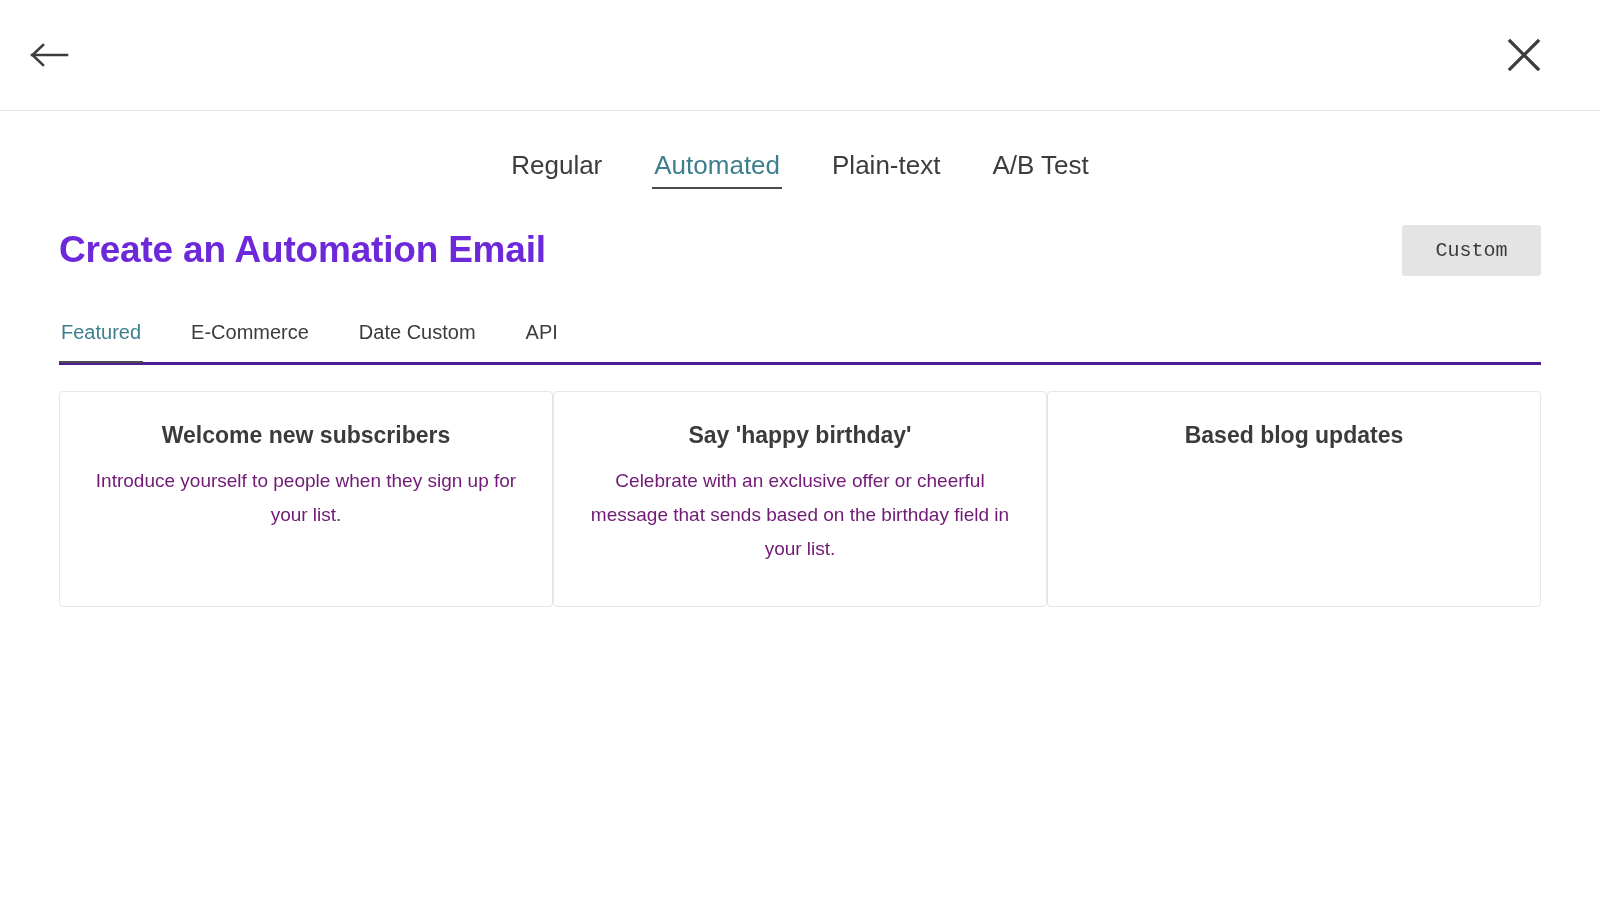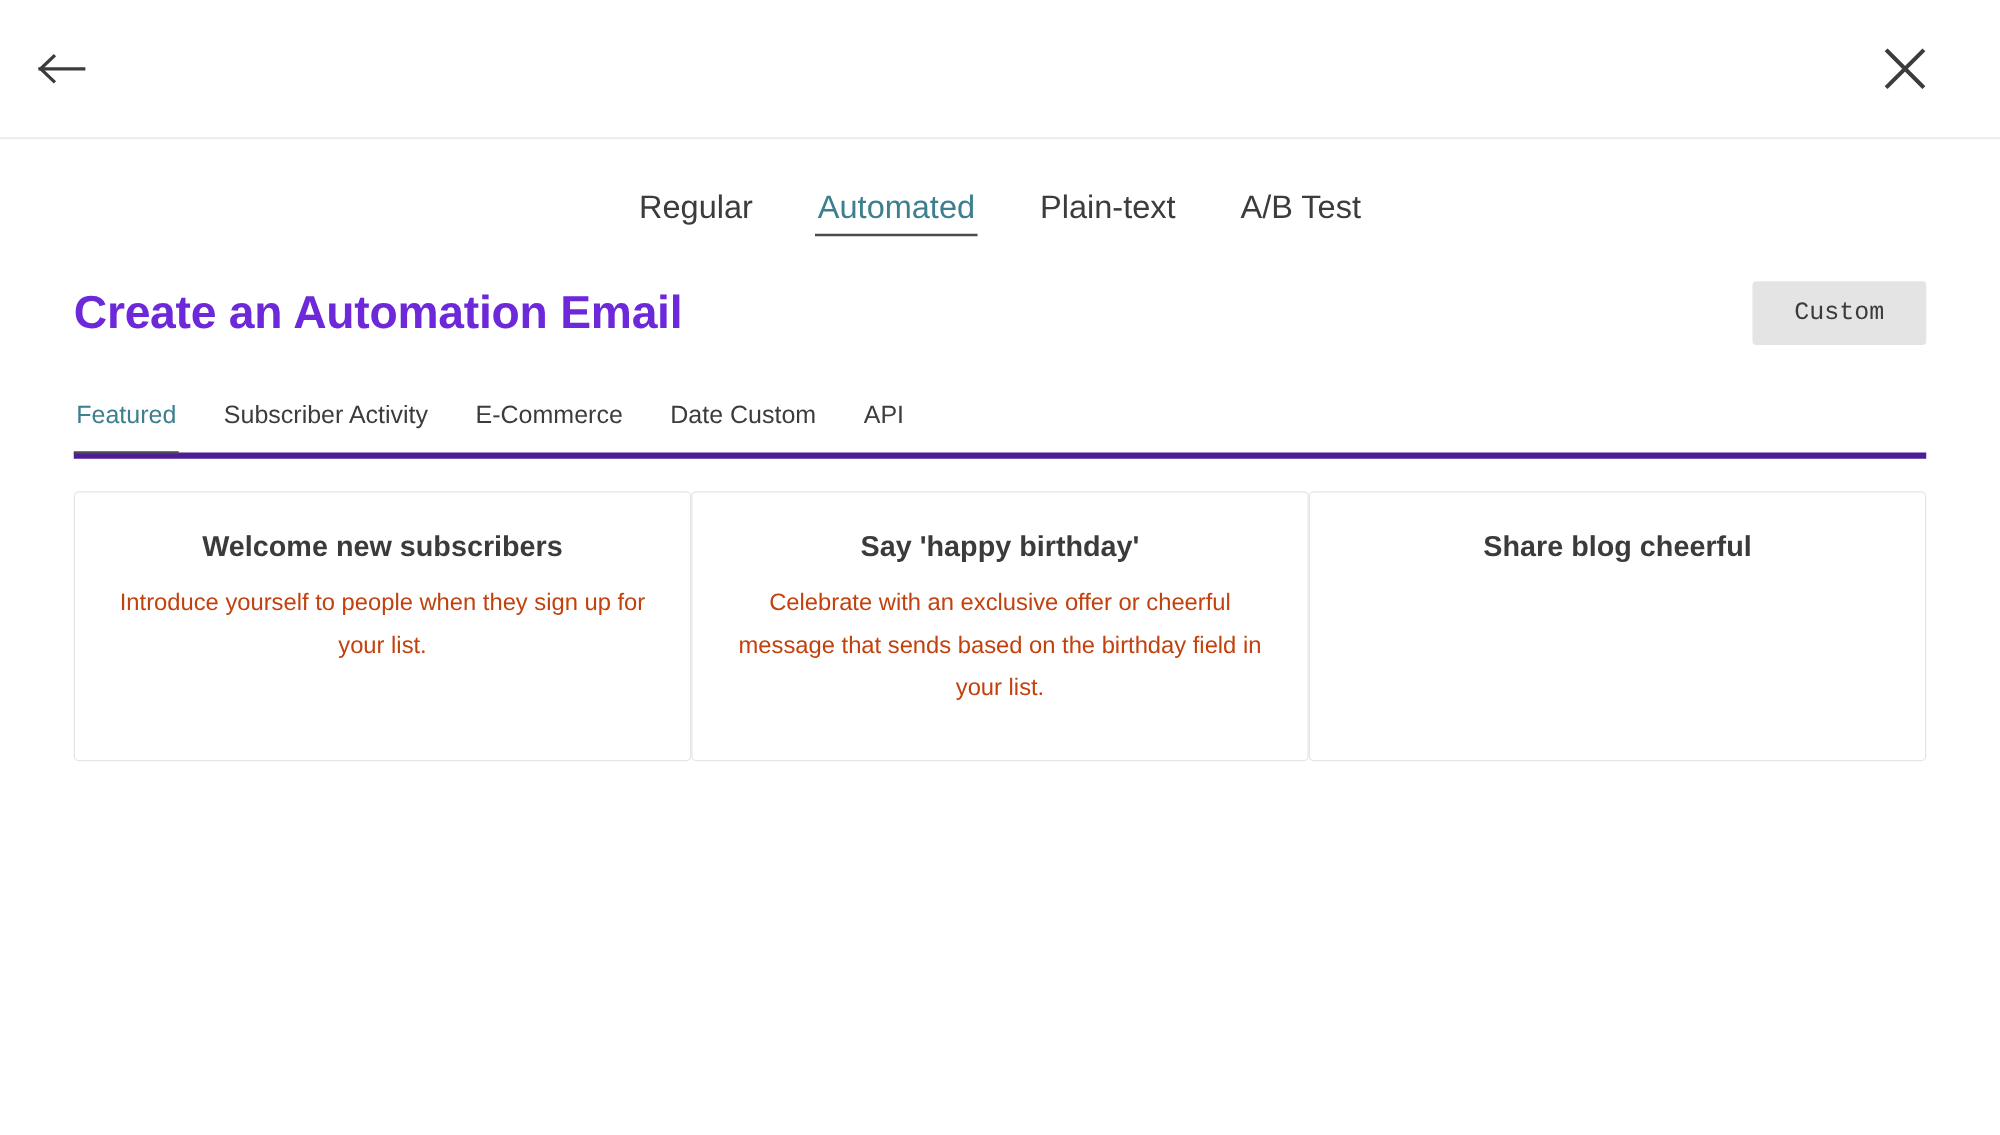--- a/index.html
+++ b/index.html
@@ -122,22 +122,22 @@
     color: #3b3b3b;
     cursor: pointer;
     padding: 0 22px;
   }
 
   
   .secondary-tabs {
     margin: 27px 59px 0 59px;
     display: flex;
     align-items: flex-end;
-    gap: 34px;
-    border-bottom: 5px solid #4c1d95;
+    gap: 46px;
+    border-bottom: 3px solid #4c1d95;
   }
 
   .stab {
     position: relative;
     font-size: 20px;
     line-height: 24px;
     color: #3c3c3c;
     background: none;
     border: none;
     font-family: inherit;
@@ -181,21 +181,21 @@
     font-size: 23px;
     line-height: 30px;
     font-weight: bold;
     color: #3b3b3b;
     margin-bottom: 14px;
   }
 
   .card-desc {
     font-size: 19px;
     line-height: 34px;
-    color: #c2410c;
+    color: #701a75;
   }
 
   .spacer { height: 200px; }
 </style>
 </head>
 <body>
 
 <div class="app">
 
   <div class="topbar">
@@ -224,39 +224,38 @@
     <button class="ptab">A/B Test</button>
   </nav>
 
   <div class="title-row">
     <h1 class="page-title">Create an Automation Email</h1>
     <button class="custom-btn">Custom</button>
   </div>
 
   <nav class="secondary-tabs">
     <button class="stab active">Featured</button>
-    <button class="stab">Subscriber Activity</button>
     <button class="stab">E-Commerce</button>
     <button class="stab">Date Custom</button>
     <button class="stab">API</button>
   </nav>
 
   <div class="cards">
 
     <div class="card">
       <div class="card-title">Welcome new subscribers</div>
       <div class="card-desc">Introduce yourself to people when they sign up for your list.</div>
     </div>
 
     <div class="card">
       <div class="card-title">Say 'happy birthday'</div>
       <div class="card-desc">Celebrate with an exclusive offer or cheerful message that sends based on the birthday field in your list.</div>
     </div>
 
     <div class="card">
-      <div class="card-title">Share blog cheerful</div>
+      <div class="card-title">Based blog updates</div>
     </div>
 
   </div>
 
   <div class="spacer"></div>
 
 </div>
 
 </body></html>

